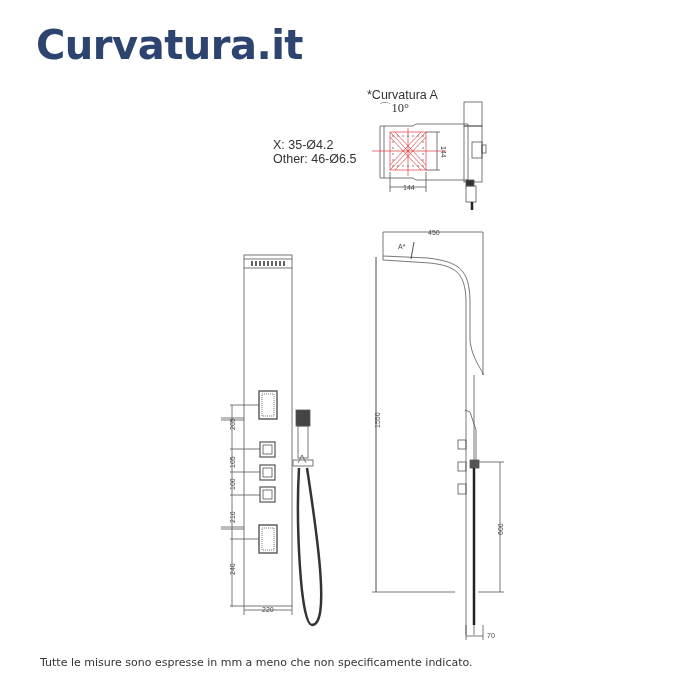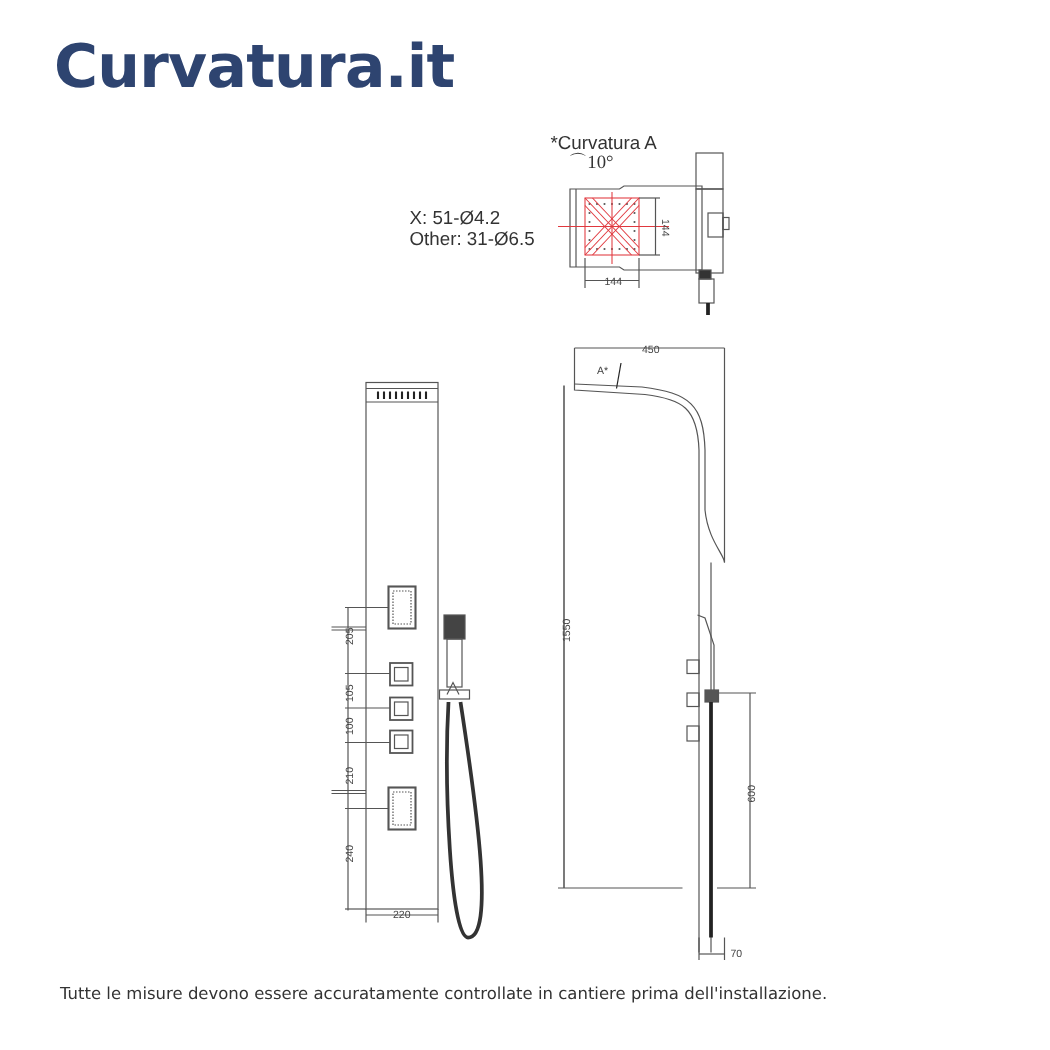--- a/index.html
+++ b/index.html
@@ -22,22 +22,22 @@
 <div class="brand">Curvatura.it</div>
 
 <div class="curv">
   <span>*Curvatura A</span>
   <span class="deg">
     <span>⌒</span><span>10°</span>
   </span>
 </div>
 
 <div class="spec">
-  <div>X: 51-Ø4.2</div>
-  <div>Other: 31-Ø6.5</div>
+  <div>X: 35-Ø4.2</div>
+  <div>Other: 46-Ø6.5</div>
 </div>
 
 <svg class="drawing" width="700" height="700" viewBox="0 0 700 700">
   <g stroke="#555" fill="none" stroke-width="0.8">
 
     <g>
       <path d="M380 126 L413 126 L416 124 L468 124 L468 180 L416 180 L413 178 L380 178 Z"></path>
       <line x1="384" y1="126" x2="384" y2="178"></line>
 
       <rect x="464" y="102" width="18" height="24"></rect>
@@ -181,14 +181,14 @@
   <text class="dim" x="262" y="612">220</text>
 
   <text class="dim" x="428" y="235">450</text>
   <text class="dim" x="398" y="249">A*</text>
   <text class="dim" transform="translate(380,428) rotate(-90)">1550</text>
   <text class="dim" transform="translate(503,535) rotate(-90)">600</text>
   <text class="dim" x="487" y="638">70</text>
 </svg>
 
 <div class="notes">
-  <div>Tutte le misure devono essere accuratamente controllate in cantiere prima dell'installazione.</div>
+  <div>Tutte le misure sono espresse in mm a meno che non specificamente indicato.</div>
 </div>
 
 </body></html>

